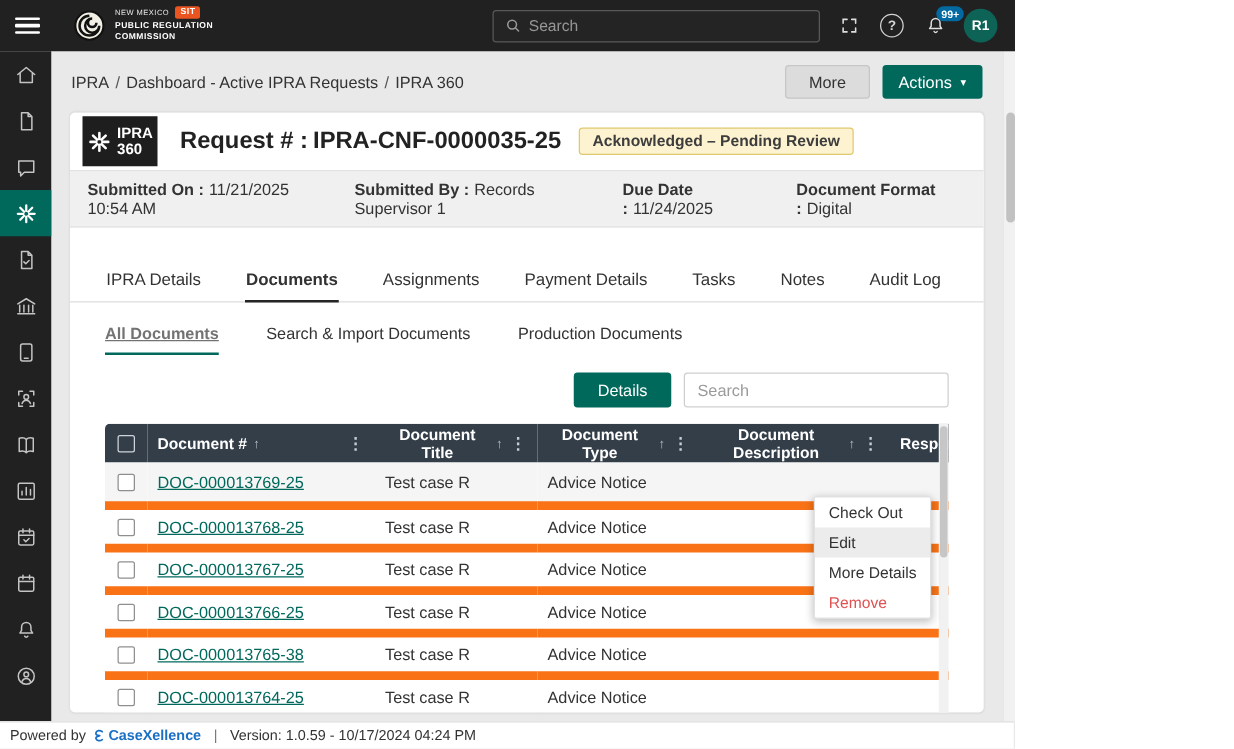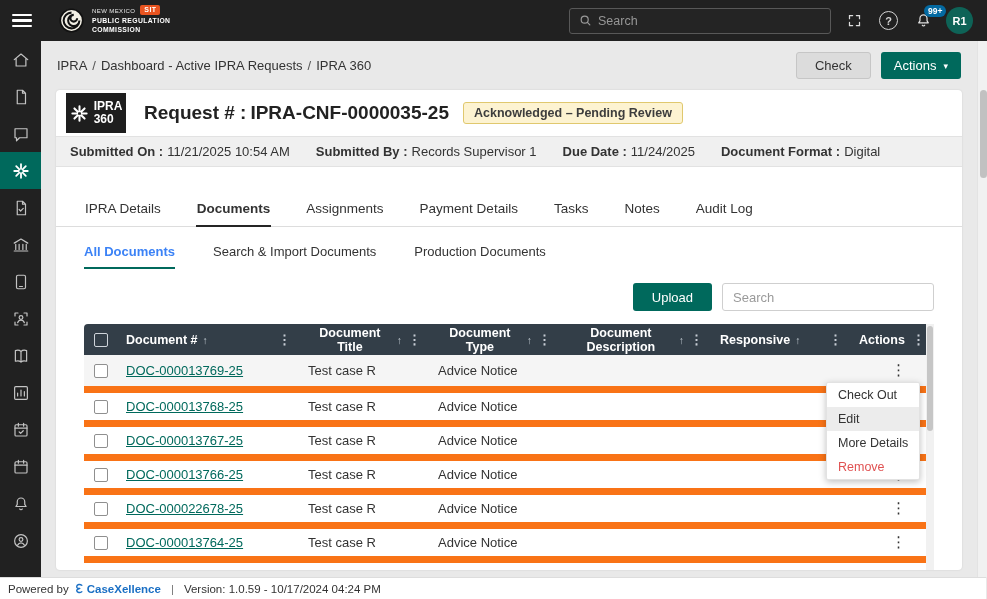--- a/index.html
+++ b/index.html
@@ -1,18 +1,18 @@
 <!DOCTYPE html>
 <html><head>
 <meta charset="utf-8">
 <style>
   * { margin:0; padding:0; box-sizing:border-box; }
   html,body { background:#fff; }
   body { font-family:"Liberation Sans", sans-serif; color:#333; }
-  .app { position:relative; width:987px; height:599px; background:#e9e9e9; overflow:hidden; }
+  .app { position:relative; width:812px; height:599px; background:#e9e9e9; overflow:hidden; }
 
   
   .topbar { position:absolute; top:0; left:0; right:0; height:41px; background:#212121;
             display:flex; align-items:center; padding:0 14px 0 12px; z-index:20; }
   .hamburger { width:20px; height:14px; display:flex; flex-direction:column; justify-content:space-between; cursor:pointer; }
   .hamburger span { display:block; height:2.4px; background:#fff; border-radius:1px; }
   .brand { display:flex; align-items:center; gap:7px; margin-left:26px; }
   .brand-text { color:#fff; line-height:1.25; }
   .brand-l1 { font-size:6px; letter-spacing:.4px; color:#e8e8e8; display:flex; align-items:center; gap:5px; }
   .brand-l2 { font-size:6.8px; font-weight:700; letter-spacing:.4px; }
@@ -62,21 +62,21 @@
   .meta-bar { background:#f0f0f0; border-top:1px solid #e2e2e2; border-bottom:1px solid #e2e2e2;
               padding:7px 14px; display:flex; gap:26px; font-size:13px; }
   .meta-item b { font-weight:700; margin-right:4px; }
 
   .tabs { margin-top:23px; padding:0 28px; border-bottom:1px solid #ddd; display:flex; gap:34px; }
   .tab { font-size:13.5px; color:#333; padding:11px 1px 9px; border-bottom:2px solid transparent; margin-bottom:-1px; cursor:pointer; white-space:nowrap; }
   .tab.active { font-weight:700; border-bottom-color:#252525; }
 
   .subtabs { padding:17px 28px 0; display:flex; gap:38px; }
   .subtab { font-size:13px; color:#333; padding-bottom:8px; border-bottom:2px solid transparent; cursor:pointer; white-space:nowrap; }
-  .subtab.active { font-weight:700; color:#3b82f6; border-bottom-color:#00695c; }
+  .subtab.active { font-weight:700; color:#737373; border-bottom-color:#00695c;text-decoration:underline; }
 
   .toolbar { display:flex; justify-content:flex-end; align-items:center; gap:10px; padding:14px 28px 13px; }
   .btn-upload { height:28px; padding:0 19px; }
   .tbl-search { width:212px; height:28px; border:1px solid #cfcfcf; border-radius:3px; padding:0 10px; font-size:13px;
                 font-family:inherit; outline:none; color:#333; }
   .tbl-search::placeholder { color:#9a9a9a; }
 
   
   .table-wrap { position:relative; margin:0 28px; flex:1; overflow:hidden; }
   table { width:100%; border-collapse:collapse; table-layout:fixed; }
@@ -244,21 +244,21 @@
       </div>
   </nav>
 
   <div class="content">
 
     <div class="crumb-row">
       <div class="crumbs">
         <span class="crumb link">IPRA</span><span class="crumb-sep">/</span><span class="crumb link">Dashboard - Active IPRA Requests</span><span class="crumb-sep">/</span><span class="crumb current">IPRA 360</span>
       </div>
       <div class="crumb-btns">
-        <button class="btn btn-back">Check</button>
+        <button class="btn btn-back">More</button>
         <button class="btn btn-teal btn-actions">
             <span>Actions</span>
             <span class="caret">▾</span>
           </button>
       </div>
     </div>
 
     <div class="card">
 
       <div class="card-header">
@@ -294,21 +294,21 @@
         <div class="tab">Audit Log</div>
       </div>
 
       <div class="subtabs">
         <div class="subtab active">All Documents</div>
         <div class="subtab">Search &amp; Import Documents</div>
         <div class="subtab">Production Documents</div>
       </div>
 
       <div class="toolbar">
-        <button class="btn btn-teal btn-upload">Upload</button>
+        <button class="btn btn-teal btn-upload">Details</button>
         <input type="text" class="tbl-search" placeholder="Search" style="">
       </div>
 
       <div class="table-wrap">
         <table>
           <colgroup>
               <col style="width:34px">
               <col style="width:182px">
               <col style="width:130px">
               <col style="width:130px">
@@ -394,21 +394,21 @@
               <td class="td-check"><span class="cb"></span></td>
               <td><a class="doclink">DOC-000013766-25</a></td>
               <td>Test case R</td>
               <td>Advice Notice</td>
               <td></td>
               <td></td>
               <td class="td-actions"><span class="row-kebab">⋮</span></td>
             </tr>
             <tr>
               <td class="td-check"><span class="cb"></span></td>
-              <td><a class="doclink">DOC-000022678-25</a></td>
+              <td><a class="doclink">DOC-000013765-38</a></td>
               <td>Test case R</td>
               <td>Advice Notice</td>
               <td></td>
               <td></td>
               <td class="td-actions"><span class="row-kebab">⋮</span></td>
             </tr>
             <tr>
               <td class="td-check"><span class="cb"></span></td>
               <td><a class="doclink">DOC-000013764-25</a></td>
               <td>Test case R</td>

